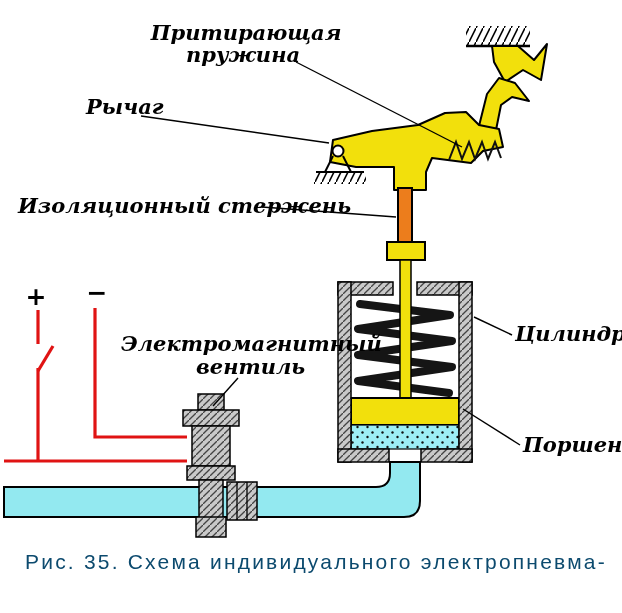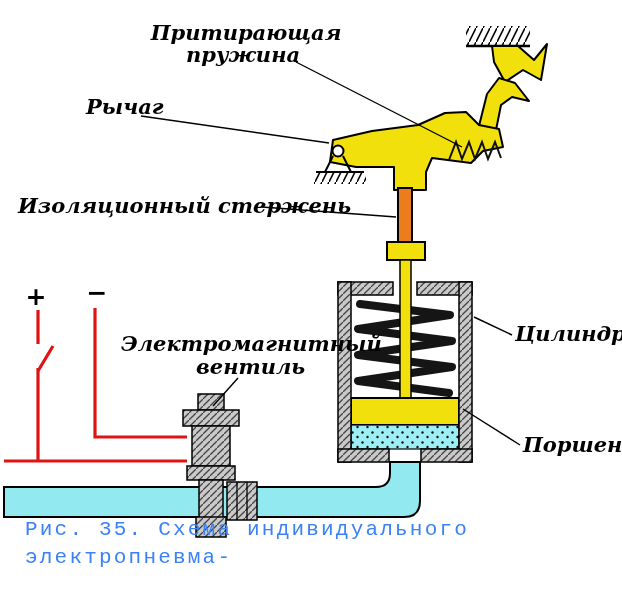--- a/index.html
+++ b/index.html
@@ -1,22 +1,22 @@
 <!DOCTYPE html>
 <html><head>
 <meta charset="utf-8">
 <style>
   html,body { margin:0; padding:0; background:#ffffff; }
   #page { position:relative; width:622px; height:613px; background:#ffffff; overflow:hidden;
           font-family:"Liberation Serif", serif; }
   .lbl { font-family:"DejaVu Serif", serif; font-style:italic; font-weight:bold;
          font-size:21px; fill:#000; }
   .pm  { font-family:"DejaVu Sans", sans-serif; font-weight:bold; font-size:25px; fill:#000; }
-  .caption { position:absolute; left:25px; top:516px; width:590px;
-             font-family:Liberation Mono, monospace; font-size:21px; color:#3b82f6;
+  .caption { position:absolute; left:25px; top:548px; width:590px;
+             font-family:Liberation Sans, sans-serif; font-size:21px; color:#0c4a6e;
              letter-spacing:2.2px; line-height:1.32; }
 </style>
 </head>
 <body>
 
 <div id="page">
 
 <svg width="622" height="545" viewBox="0 0 622 545">
   <defs>
     <pattern id="hatch" patternUnits="userSpaceOnUse" width="7" height="7">

